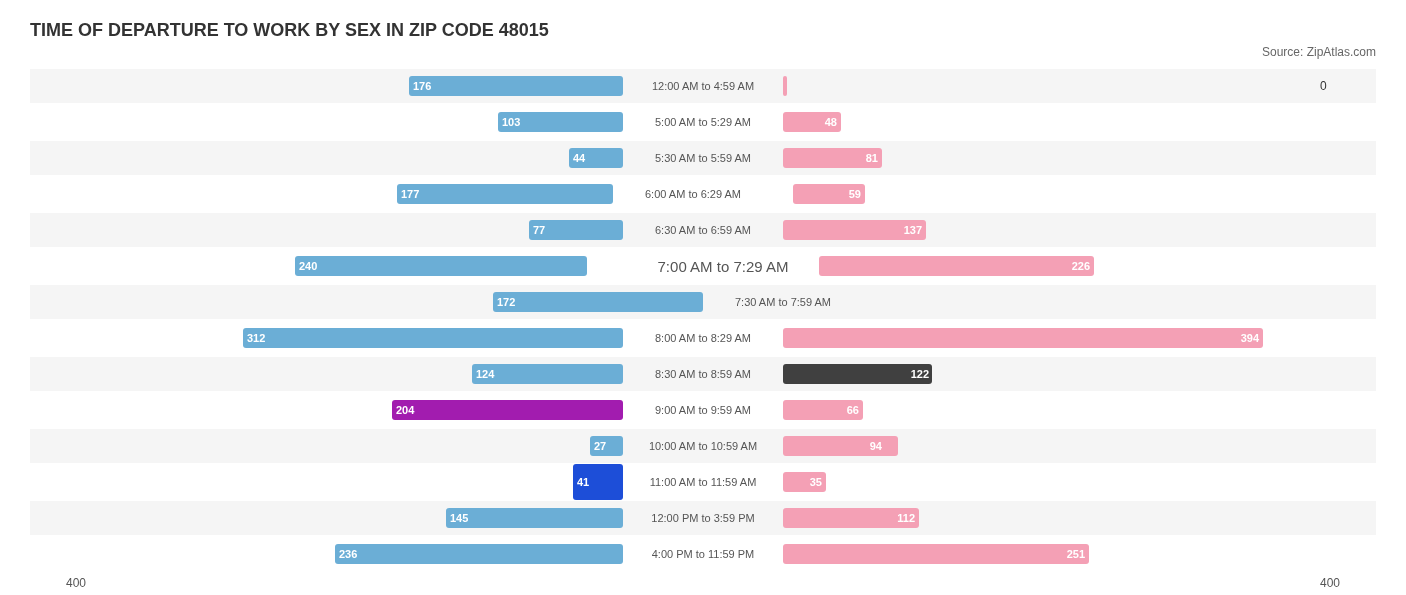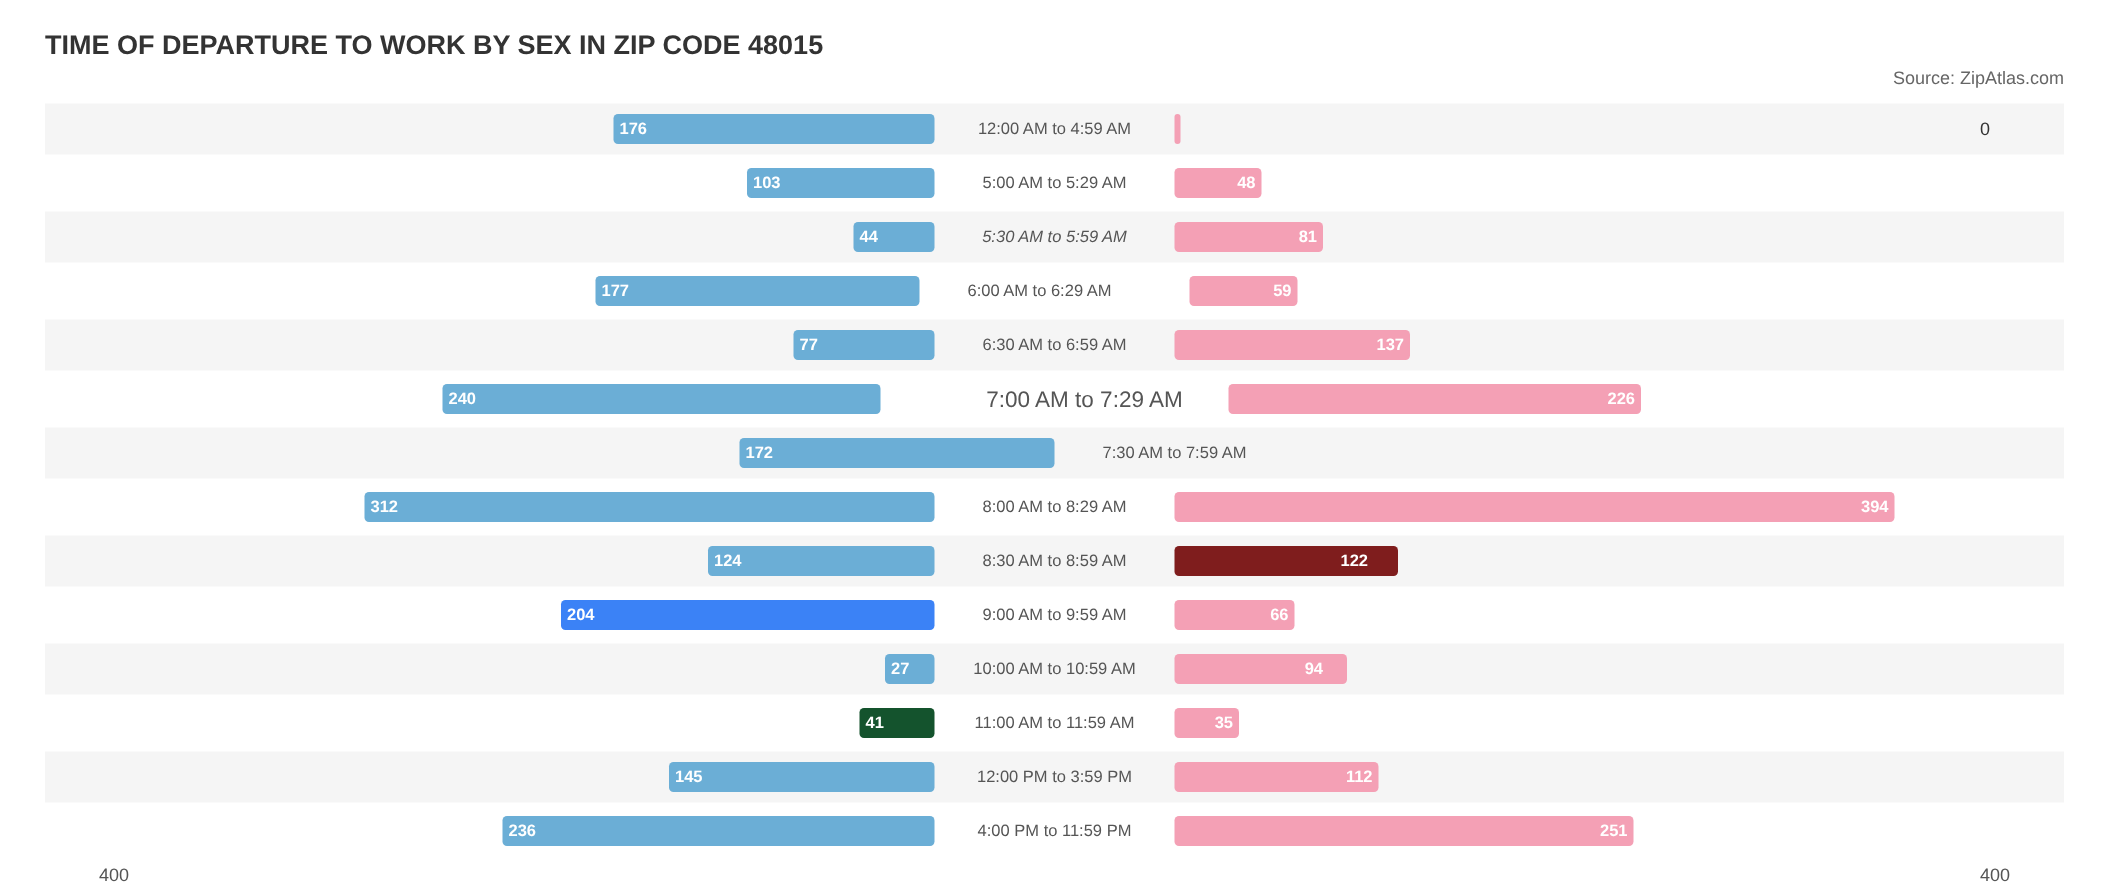--- a/index.html
+++ b/index.html
@@ -180,21 +180,21 @@
   </div>
     <div class="row" style="background: rgb(245, 245, 245);">
     <div class="left-val"></div>
     <div style="flex:1; display:flex; align-items:center; height:34px;">
       <div class="left-bar-wrap" style="width:50%; display:flex; justify-content:flex-end; align-items:center; height:34px; position:relative;">
 
         <div class="bar bar-male" style="width:54px; height:20px; background:#6baed6; border-radius:3px; display:flex; align-items:center; justify-content:flex-start; padding-left:4px;">
           <span class="bar-label">44</span>
         </div>
       </div>
-      <div class="label-col" style="width:160px; text-align:center; font-size:11px; color:#555; flex-shrink:0; padding:0 4px;font-style:italic;">5:30 AM to 5:59 AM</div>
+      <div class="label-col" style="width:160px; text-align:center; font-size:11px; color:#555; flex-shrink:0; padding:0 4px;">5:30 AM to 5:59 AM</div>
       <div class="right-bar-wrap" style="width:50%; display:flex; justify-content:flex-start; align-items:center; height:34px;">
         <div class="bar bar-female" style="width:99px; height:20px; background:#f4a0b5; border-radius:3px; display:flex; align-items:center; justify-content:flex-end; padding-right:4px;">
           <span class="bar-label">81</span>
         </div>
 
       </div>
     </div>
     <div class="right-val"></div>
   </div>
     <div class="row" style="background: rgb(255, 255, 255);">
@@ -220,21 +220,21 @@
     <div class="left-val"></div>
     <div style="flex:1; display:flex; align-items:center; height:34px;">
       <div class="left-bar-wrap" style="width:50%; display:flex; justify-content:flex-end; align-items:center; height:34px; position:relative;">
 
         <div class="bar bar-male" style="width:94px; height:20px; background:#6baed6; border-radius:3px; display:flex; align-items:center; justify-content:flex-start; padding-left:4px;">
           <span class="bar-label">77</span>
         </div>
       </div>
       <div class="label-col" style="width:160px; text-align:center; font-size:11px; color:#555; flex-shrink:0; padding:0 4px;">6:30 AM to 6:59 AM</div>
       <div class="right-bar-wrap" style="width:50%; display:flex; justify-content:flex-start; align-items:center; height:34px;">
-        <div class="bar bar-female" style="width:157px; height:20px; background:#f4a0b5; border-radius:3px; display:flex; align-items:center; justify-content:flex-end; padding-right:4px;">
+        <div class="bar bar-female" style="width:143px; height:20px; background:#f4a0b5; border-radius:3px; display:flex; align-items:center; justify-content:flex-end; padding-right:4px;">
           <span class="bar-label">137</span>
         </div>
 
       </div>
     </div>
     <div class="right-val"></div>
   </div>
     <div class="row" style="background: rgb(255, 255, 255);">
     <div class="left-val"></div>
     <div style="flex:1; display:flex; align-items:center; height:34px;">
@@ -290,34 +290,34 @@
     <div class="left-val"></div>
     <div style="flex:1; display:flex; align-items:center; height:34px;">
       <div class="left-bar-wrap" style="width:50%; display:flex; justify-content:flex-end; align-items:center; height:34px; position:relative;">
 
         <div class="bar bar-male" style="width:151px; height:20px; background:#6baed6; border-radius:3px; display:flex; align-items:center; justify-content:flex-start; padding-left:4px;">
           <span class="bar-label">124</span>
         </div>
       </div>
       <div class="label-col" style="width:160px; text-align:center; font-size:11px; color:#555; flex-shrink:0; padding:0 4px;">8:30 AM to 8:59 AM</div>
       <div class="right-bar-wrap" style="width:50%; display:flex; justify-content:flex-start; align-items:center; height:34px;">
-        <div class="bar bar-female" style="width:149px; height:20px; background:#7f1d1d; border-radius:3px; display:flex; align-items:center; justify-content:flex-end; padding-right:20px;">
+        <div class="bar bar-female" style="width:149px; height:20px; background:#404040; border-radius:3px; display:flex; align-items:center; justify-content:flex-end; padding-right:3px;">
           <span class="bar-label">122</span>
         </div>
 
       </div>
     </div>
     <div class="right-val"></div>
   </div>
     <div class="row" style="background: rgb(255, 255, 255);">
     <div class="left-val"></div>
     <div style="flex:1; display:flex; align-items:center; height:34px;">
       <div class="left-bar-wrap" style="width:50%; display:flex; justify-content:flex-end; align-items:center; height:34px; position:relative;">
 
-        <div class="bar bar-male" style="width:249px; height:20px; background:#3b82f6; border-radius:3px; display:flex; align-items:center; justify-content:flex-start; padding-left:4px;">
+        <div class="bar bar-male" style="width:231px; height:20px; background:#a21caf; border-radius:3px; display:flex; align-items:center; justify-content:flex-start; padding-left:4px;">
           <span class="bar-label">204</span>
         </div>
       </div>
       <div class="label-col" style="width:160px; text-align:center; font-size:11px; color:#555; flex-shrink:0; padding:0 4px;">9:00 AM to 9:59 AM</div>
       <div class="right-bar-wrap" style="width:50%; display:flex; justify-content:flex-start; align-items:center; height:34px;">
         <div class="bar bar-female" style="width:80px; height:20px; background:#f4a0b5; border-radius:3px; display:flex; align-items:center; justify-content:flex-end; padding-right:4px;">
           <span class="bar-label">66</span>
         </div>
 
       </div>
@@ -341,21 +341,21 @@
 
       </div>
     </div>
     <div class="right-val"></div>
   </div>
     <div class="row" style="background: rgb(255, 255, 255);">
     <div class="left-val"></div>
     <div style="flex:1; display:flex; align-items:center; height:34px;">
       <div class="left-bar-wrap" style="width:50%; display:flex; justify-content:flex-end; align-items:center; height:34px; position:relative;">
 
-        <div class="bar bar-male" style="width:50px; height:20px; background:#14532d; border-radius:3px; display:flex; align-items:center; justify-content:flex-start; padding-left:4px;">
+        <div class="bar bar-male" style="width:50px; height:36px; background:#1d4ed8; border-radius:3px; display:flex; align-items:center; justify-content:flex-start; padding-left:4px;">
           <span class="bar-label">41</span>
         </div>
       </div>
       <div class="label-col" style="width:160px; text-align:center; font-size:11px; color:#555; flex-shrink:0; padding:0 4px;">11:00 AM to 11:59 AM</div>
       <div class="right-bar-wrap" style="width:50%; display:flex; justify-content:flex-start; align-items:center; height:34px;">
         <div class="bar bar-female" style="width:43px; height:20px; background:#f4a0b5; border-radius:3px; display:flex; align-items:center; justify-content:flex-end; padding-right:4px;">
           <span class="bar-label">35</span>
         </div>
 
       </div>

